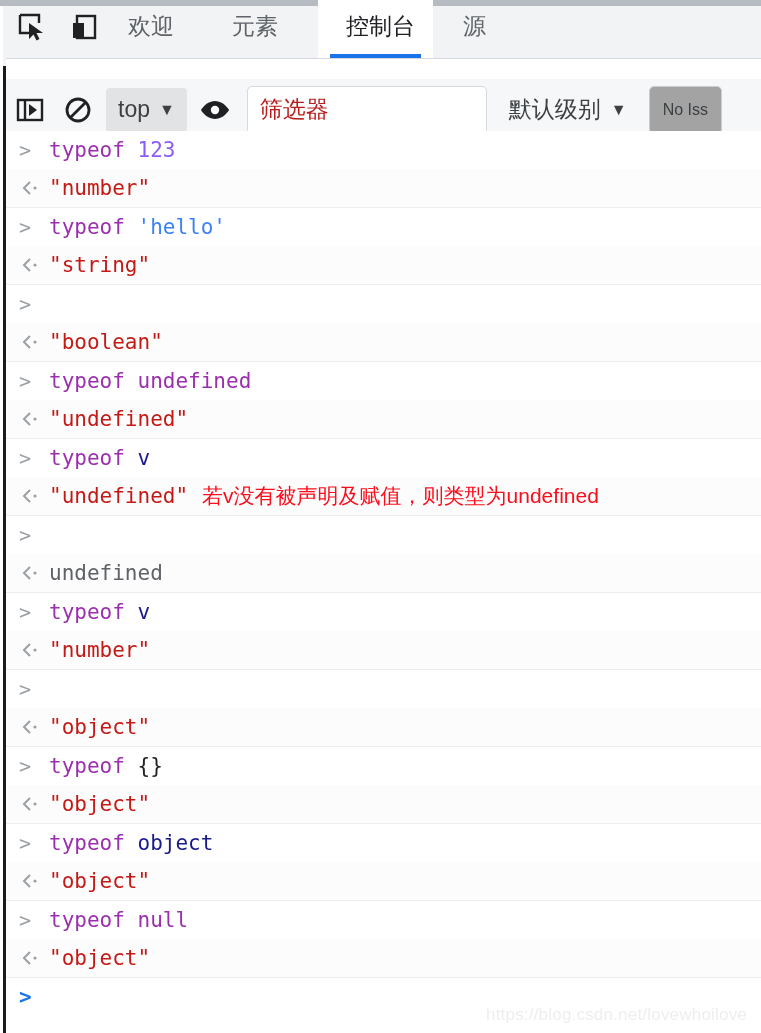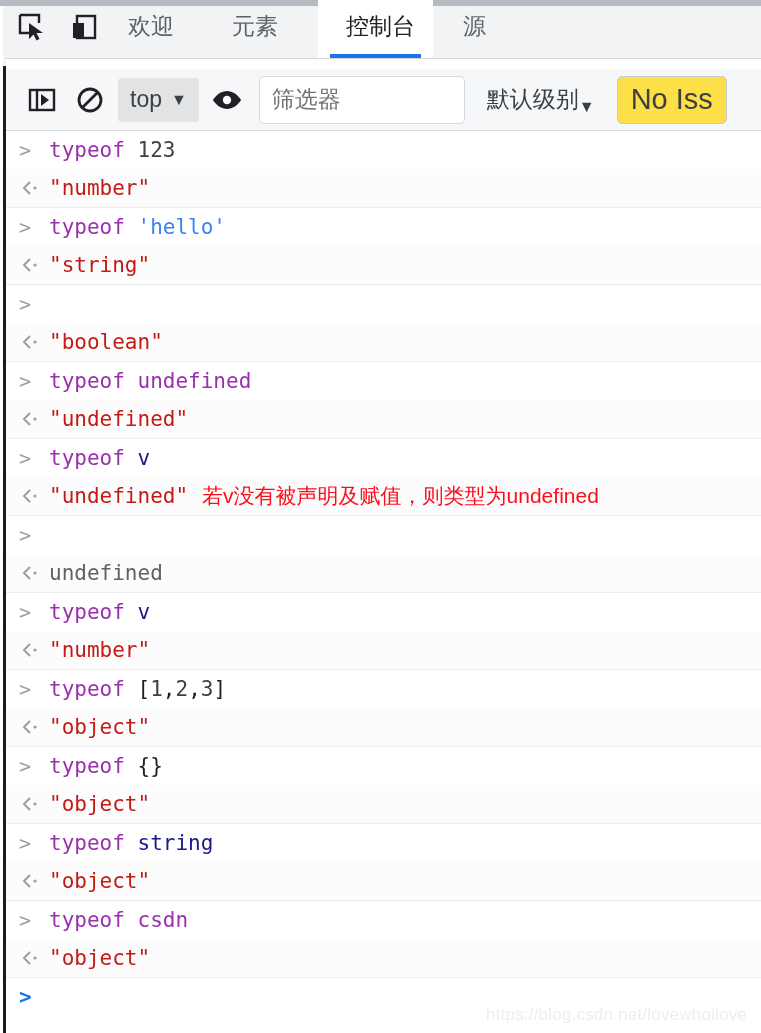--- a/index.html
+++ b/index.html
@@ -76,28 +76,28 @@
     content: "";
     position: absolute;
     left: 12px; right: 12px; bottom: 0;
     height: 4px;
     background: #1a73e8;
   }
 
   
   .toolbar {
     position: absolute;
-    left: 6px; top: 69px;
+    left: 6px; top: 79px;
     width: 755px; height: 62px;
     background: #f6f7f8;
     border-bottom: 1px solid #d5d8dc;
     box-sizing: border-box;
     display: flex;
     align-items: center;
-    padding-left: 12px;
+    padding-left: 0;
   }
   .tool-btn {
     width: 48px; height: 48px;
     display: flex; align-items: center; justify-content: center;
     cursor: pointer;
     flex: none;
   }
   .ctx-select {
     height: 44px;
     display: flex;
@@ -111,54 +111,55 @@
     color: #3c4043;
     cursor: pointer;
     flex: none;
   }
   .caret {
     font-size: 16px;
     line-height: 1;
     color: #3c4043;
   }
   .filter-input {
-    width: 206px;
+    width: 240px;
     height: 48px;
     background: #ffffff;
     border: 1px solid #d6d9dd;
     border-radius: 5px;
     display: flex;
     align-items: center;
     padding: 0 12px;
     box-sizing: border-box;
     font-size: 23px;
-    color: #737373;
+    color: #b91c1c;
     margin-left: 8px;
     cursor: text;
     flex: none;
   }
   .level-select {
     display: flex;
-    align-items: flex-end;
+    align-items: center;
+    gap: 10px;
     font-size: 23px;
     color: #3c4043;
     margin-left: 22px;
     cursor: pointer;
     flex: none;
   }
   .issues-btn {
     height: 46px;
     display: flex;
     align-items: center;
-    background: #fde047;
+    background: #a3a3a3;
     border: 1px solid #c9ccd0;
     border-radius: 5px;
     padding: 0 13px;
     margin-left: 22px;
-    font-size: 29px;
+    font-size: 16px;
     color: #3c4043;
     white-space: nowrap;
     overflow: hidden;
     cursor: pointer;
     flex: none;
   }
 
   
   .console {
     position: absolute;
@@ -186,21 +187,21 @@
     width: 30px;
     flex: none;
     display: flex;
     align-items: center;
     color: #9aa0a6;
     font-size: 20px;
   }
   .gutter svg { display: block; }
   .code { color: #202124; }
   .kw  { color: #9b2fae; }
-  .num { color: #404040; }
+  .num { color: #8b5cf6; }
   .str { color: #3b82f6; }
   .ident { color: #1a1a8c; }
   .punct { color: #202124; }
   .res-str { color: #c41a16; }
   .res-und { color: #5f6368; }
   .note {
     color: #fc0d1b;
     font-family: Liberation Sans, sans-serif;
     font-size: 21px;
     margin-left: 14px;
@@ -402,21 +403,20 @@
               <path d="M11 4 L5 10 L11 16" fill="none" stroke="#9aa0a6" stroke-width="2"></path>
               <circle cx="16" cy="10" r="1.6" fill="#9aa0a6"></circle>
             </svg>
           </span>
           <span class="res-str">"number"</span>
         </div>
       </div>
       <div class="group">
         <div class="row command">
           <span class="gutter">&gt;</span>
-          <span class="code"><span class="kw">typeof </span><span class="punct">[</span><span class="num">1</span><span class="punct">,</span><span class="num">2</span><span class="punct">,</span><span class="num">3</span><span class="punct">]</span></span>
         </div>
         <div class="row result">
           <span class="gutter">
             <svg width="22" height="20" viewBox="0 0 22 20">
               <path d="M11 4 L5 10 L11 16" fill="none" stroke="#9aa0a6" stroke-width="2"></path>
               <circle cx="16" cy="10" r="1.6" fill="#9aa0a6"></circle>
             </svg>
           </span>
           <span class="res-str">"object"</span>
         </div>
@@ -432,36 +432,36 @@
               <path d="M11 4 L5 10 L11 16" fill="none" stroke="#9aa0a6" stroke-width="2"></path>
               <circle cx="16" cy="10" r="1.6" fill="#9aa0a6"></circle>
             </svg>
           </span>
           <span class="res-str">"object"</span>
         </div>
       </div>
       <div class="group">
         <div class="row command">
           <span class="gutter">&gt;</span>
-          <span class="code"><span class="kw">typeof </span><span class="ident">string</span></span>
+          <span class="code"><span class="kw">typeof </span><span class="ident">object</span></span>
         </div>
         <div class="row result">
           <span class="gutter">
             <svg width="22" height="20" viewBox="0 0 22 20">
               <path d="M11 4 L5 10 L11 16" fill="none" stroke="#9aa0a6" stroke-width="2"></path>
               <circle cx="16" cy="10" r="1.6" fill="#9aa0a6"></circle>
             </svg>
           </span>
           <span class="res-str">"object"</span>
         </div>
       </div>
       <div class="group">
         <div class="row command">
           <span class="gutter">&gt;</span>
-          <span class="code"><span class="kw">typeof </span><span class="kw">csdn</span></span>
+          <span class="code"><span class="kw">typeof </span><span class="kw">null</span></span>
         </div>
         <div class="row result">
           <span class="gutter">
             <svg width="22" height="20" viewBox="0 0 22 20">
               <path d="M11 4 L5 10 L11 16" fill="none" stroke="#9aa0a6" stroke-width="2"></path>
               <circle cx="16" cy="10" r="1.6" fill="#9aa0a6"></circle>
             </svg>
           </span>
           <span class="res-str">"object"</span>
         </div>

